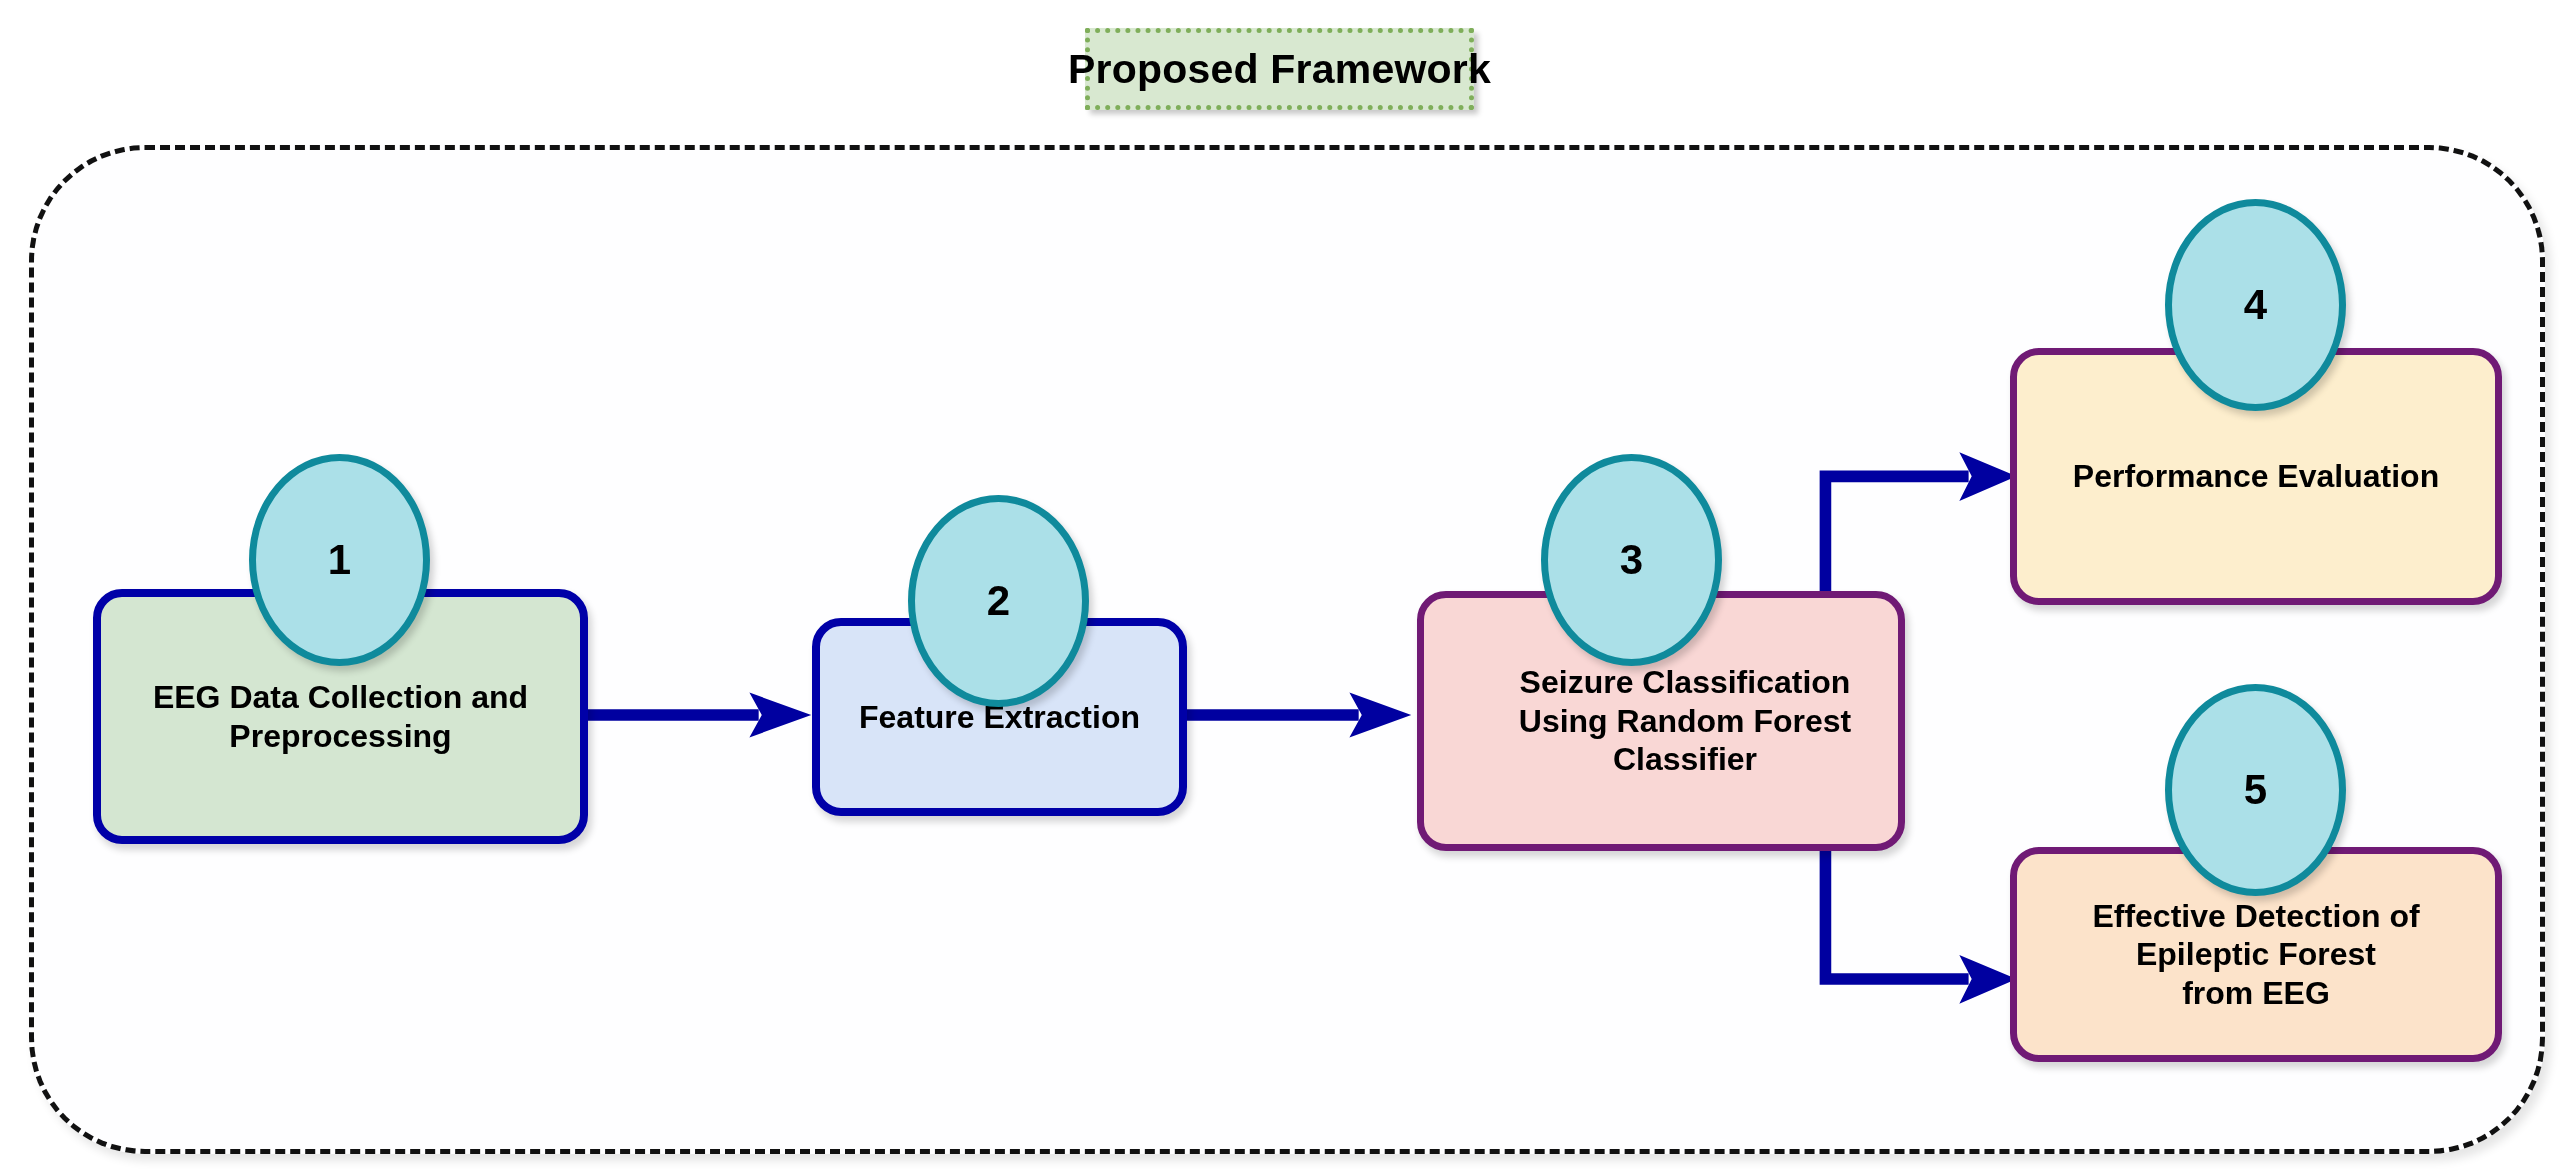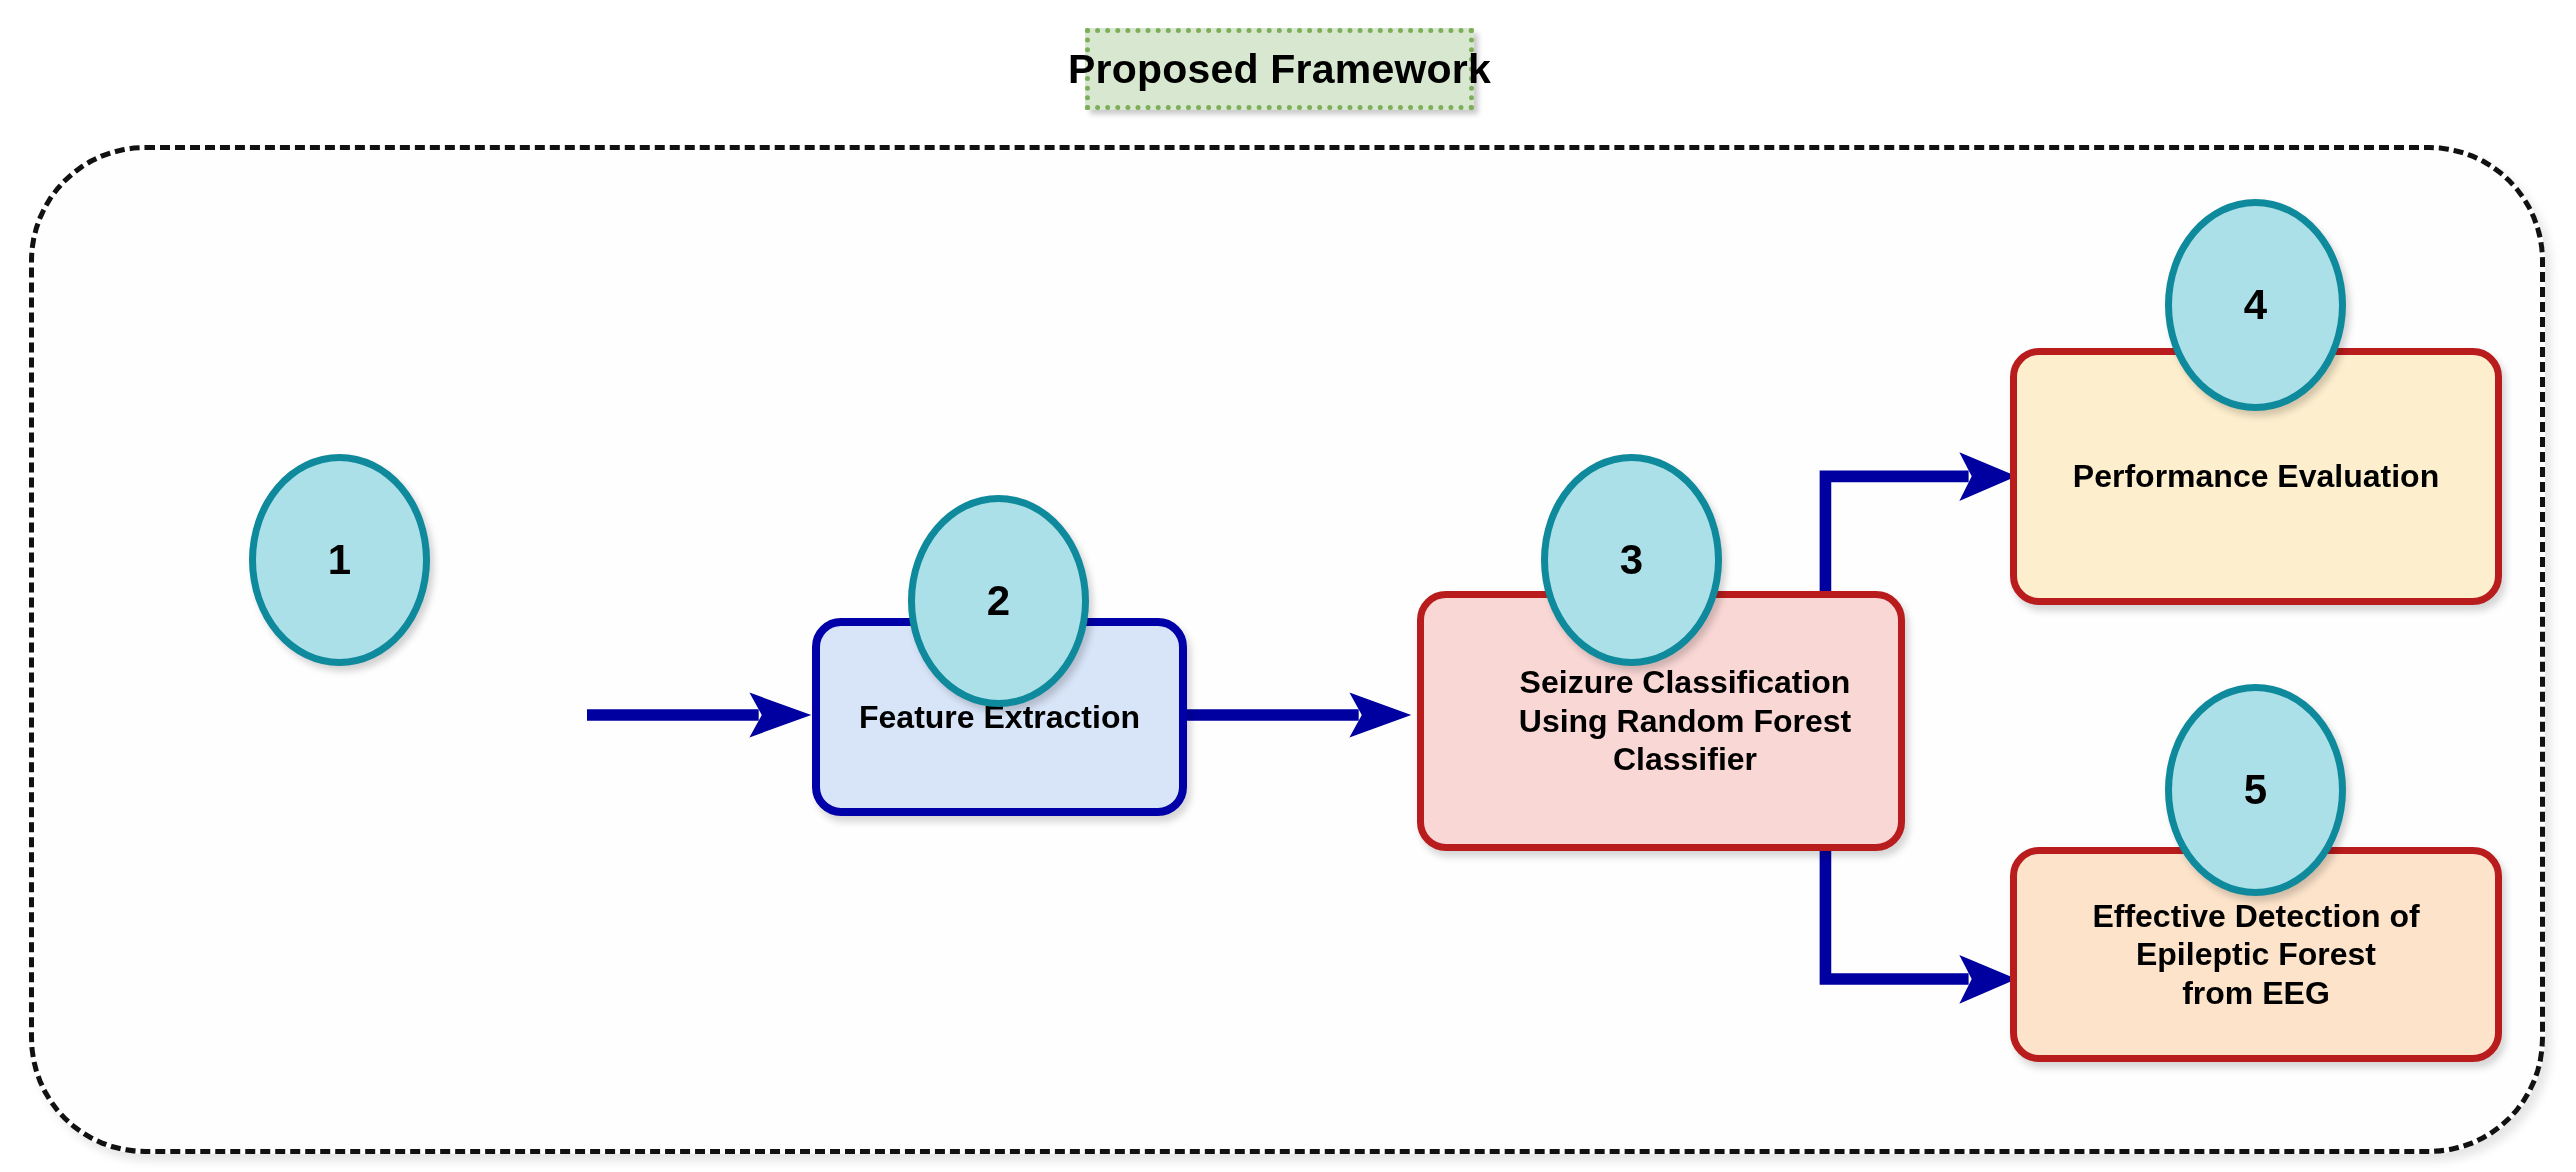--- a/index.html
+++ b/index.html
@@ -69,21 +69,21 @@
   .node .node-label {
     font-size: 32px;
     font-weight: bold;
     color: #000000;
     line-height: 1.20;
     padding: 0 14px;
     white-space: pre-line;
   }
 
   .node.navy-border { border: 8.5px solid #0000a8; }
-  .node.sage-border { border: 7px solid #b91c1c; }
+  .node.sage-border { border: 7px solid #701a75; }
 
   
   #node-1 { left: 93px;  top: 589px;  width: 495px; height: 255px; background: #d4e6d1; box-shadow: 3.9px 5.4px 7px rgba(0,0,0,0.16); }
   #node-2 { left: 812px; top: 618px;  width: 375px; height: 198px; background: #d8e4f8; box-shadow: 3.9px 5.4px 7px rgba(0,0,0,0.16); }
   #node-3 { left: 1417px; top: 591px;  width: 488px; height: 260px; background: #f9d7d5; box-shadow: 3.9px 5.4px 7px rgba(0,0,0,0.16); padding-left: 48px; }
   #node-4 { left: 2010px; top: 348px;  width: 492px; height: 257px; background: #fdeecd; box-shadow: 3.9px 5.4px 7px rgba(0,0,0,0.16); }
   #node-5 { left: 2010px; top: 847px; width: 492px; height: 215px; background: #fce3ca; box-shadow: 3.9px 5.4px 7px rgba(0,0,0,0.16); }
 
   
   .badge {
@@ -150,20 +150,24 @@
     </svg>
   </div>
 
   <div class="conn" style="left:1820px; top:849px;">
     <svg width="209" height="178" viewBox="0 0 270 230">
       <path d="M 7,0 L 7,168 L 192,168" stroke="#0000a0" stroke-width="15" fill="none"></path>
       <polygon points="180,137 254,168 180,200 196,168" fill="#0000a0"></polygon>
     </svg>
   </div>
 
+  <div class="node navy-border" id="node-1">
+    <div class="node-label">EEG Data Collection and
+Preprocessing</div>
+  </div>
   <div class="badge" id="badge-1">
     <span>1</span>
   </div>
 
   <div class="node navy-border" id="node-2">
     <div class="node-label">Feature Extraction</div>
   </div>
   <div class="badge" id="badge-2">
     <span>2</span>
   </div>

